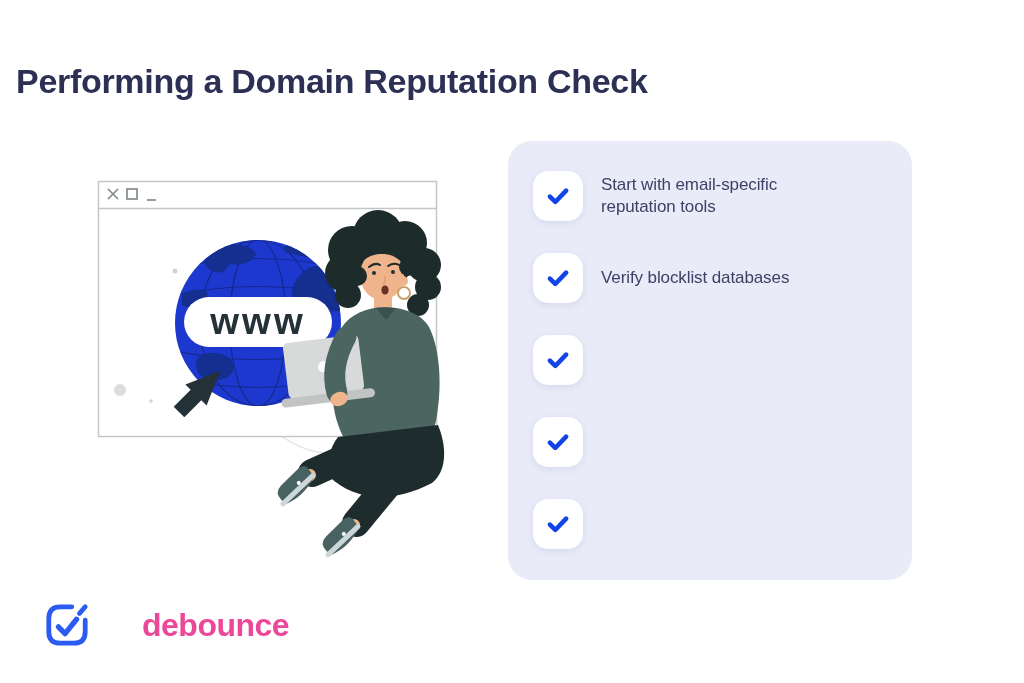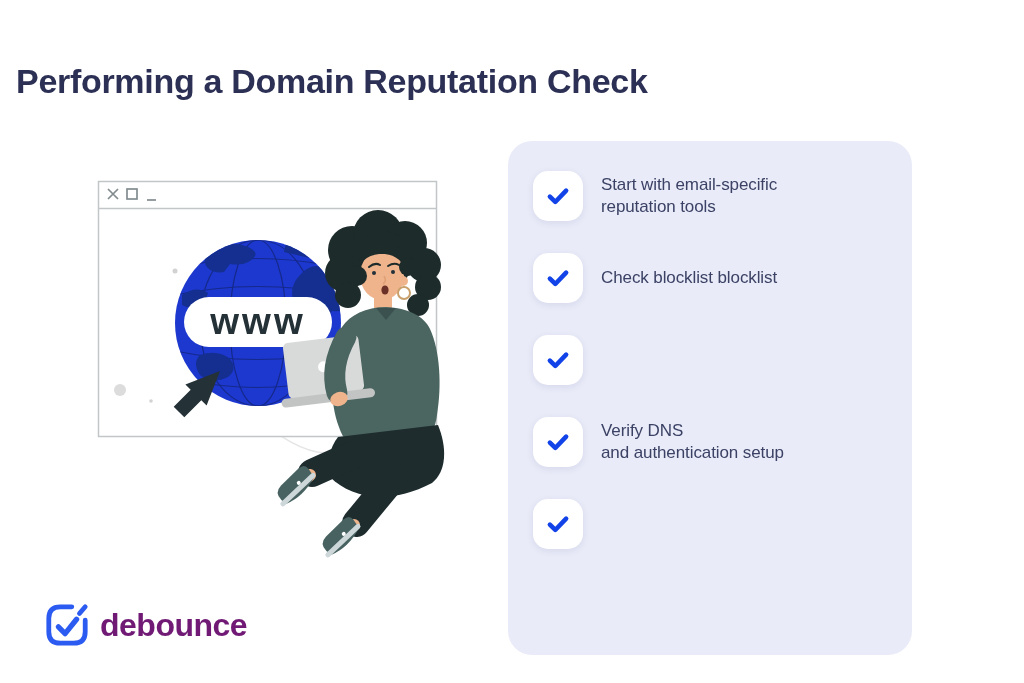--- a/index.html
+++ b/index.html
@@ -13,42 +13,42 @@
   .page-title{
     position:absolute;left:16px;top:62px;width:1024px;
     font-size:34px;font-weight:700;color:#2b3054;letter-spacing:-0.3px;margin:0;
   }
 
   
   .illustration{position:absolute;left:90px;top:175px;width:360px;height:390px;}
 
   
   .checklist-card{
-    position:absolute;left:508px;top:141px;width:404px;height:514px;
+    position:absolute;left:508px;top:141px;width:404px;height:439px;
     background:#e9ebf8;border-radius:24px;box-sizing:border-box;
     padding:30px 24px 0 25px;
   }
   .check-item{display:flex;align-items:center;gap:18px;margin-bottom:32px;height:50px;}
   .check-tile{
     width:50px;height:50px;min-width:50px;background:#ffffff;border-radius:15px;
     display:flex;align-items:center;justify-content:center;
     box-shadow:0 2px 7px rgba(45,63,130,0.10);
   }
   .check-tile svg{display:block;}
   .item-text{
     font-size:17px;line-height:22px;color:#3b4265;white-space:pre-line;
     letter-spacing:-0.1px;
   }
 
   
   .brand{position:absolute;left:44px;top:602px;display:flex;align-items:center;gap:10px;}
   .brand-icon{width:46px;height:46px;}
   .brand-name{
-    font-size:32px;font-weight:700;color:#701a75;letter-spacing:-0.5px;
-    text-transform:lowercase;line-height:46px;
+    font-size:32px;font-weight:700;color:#ec4899;letter-spacing:-0.5px;
+    text-transform:lowercase;line-height:46px;margin-left:42px;
   }
 </style>
 </head>
 <body>
 
 <div class="canvas">
 
   <h1 class="page-title">Performing a Domain Reputation Check</h1>
 
   <svg class="illustration" viewBox="0 0 360 390" width="360" height="390" xmlns="http://www.w3.org/2000/svg">
@@ -184,39 +184,37 @@
       <div class="item-text">Start with email-specific
 reputation tools</div>
     </div>
 
     <div class="check-item">
       <div class="check-tile">
         <svg width="26" height="26" viewBox="0 0 24 24" fill="none">
           <path d="M4.5 12.5l5 5L19.5 7" stroke="#1243e8" stroke-width="4.2" stroke-linecap="round" stroke-linejoin="round"></path>
         </svg>
       </div>
-      <div class="item-text">Check blocklist blocklist</div>
-    </div>
-
-    <div class="check-item">
-      <div class="check-tile">
-        <svg width="26" height="26" viewBox="0 0 24 24" fill="none">
-          <path d="M4.5 12.5l5 5L19.5 7" stroke="#1243e8" stroke-width="4.2" stroke-linecap="round" stroke-linejoin="round"></path>
-        </svg>
-      </div>
-    </div>
-
-    <div class="check-item">
-      <div class="check-tile">
-        <svg width="26" height="26" viewBox="0 0 24 24" fill="none">
-          <path d="M4.5 12.5l5 5L19.5 7" stroke="#1243e8" stroke-width="4.2" stroke-linecap="round" stroke-linejoin="round"></path>
-        </svg>
-      </div>
-      <div class="item-text">Verify DNS
-and authentication setup</div>
+      <div class="item-text">Verify blocklist databases</div>
+    </div>
+
+    <div class="check-item">
+      <div class="check-tile">
+        <svg width="26" height="26" viewBox="0 0 24 24" fill="none">
+          <path d="M4.5 12.5l5 5L19.5 7" stroke="#1243e8" stroke-width="4.2" stroke-linecap="round" stroke-linejoin="round"></path>
+        </svg>
+      </div>
+    </div>
+
+    <div class="check-item">
+      <div class="check-tile">
+        <svg width="26" height="26" viewBox="0 0 24 24" fill="none">
+          <path d="M4.5 12.5l5 5L19.5 7" stroke="#1243e8" stroke-width="4.2" stroke-linecap="round" stroke-linejoin="round"></path>
+        </svg>
+      </div>
     </div>
 
     <div class="check-item">
       <div class="check-tile">
         <svg width="26" height="26" viewBox="0 0 24 24" fill="none">
           <path d="M4.5 12.5l5 5L19.5 7" stroke="#1243e8" stroke-width="4.2" stroke-linecap="round" stroke-linejoin="round"></path>
         </svg>
       </div>
     </div>
 

